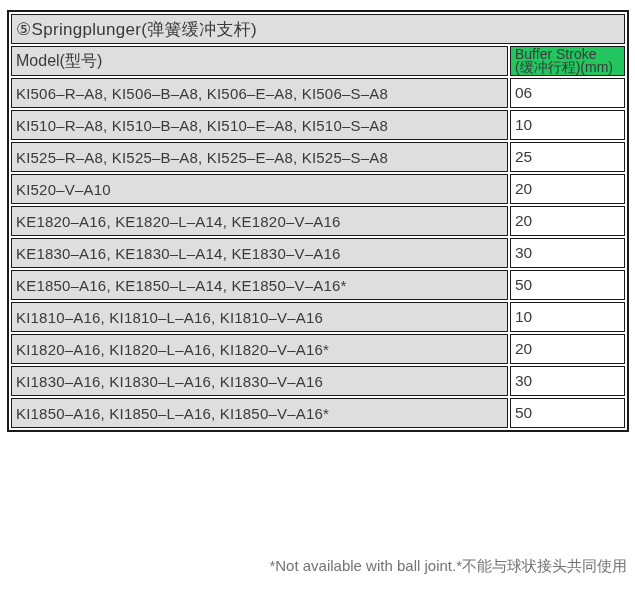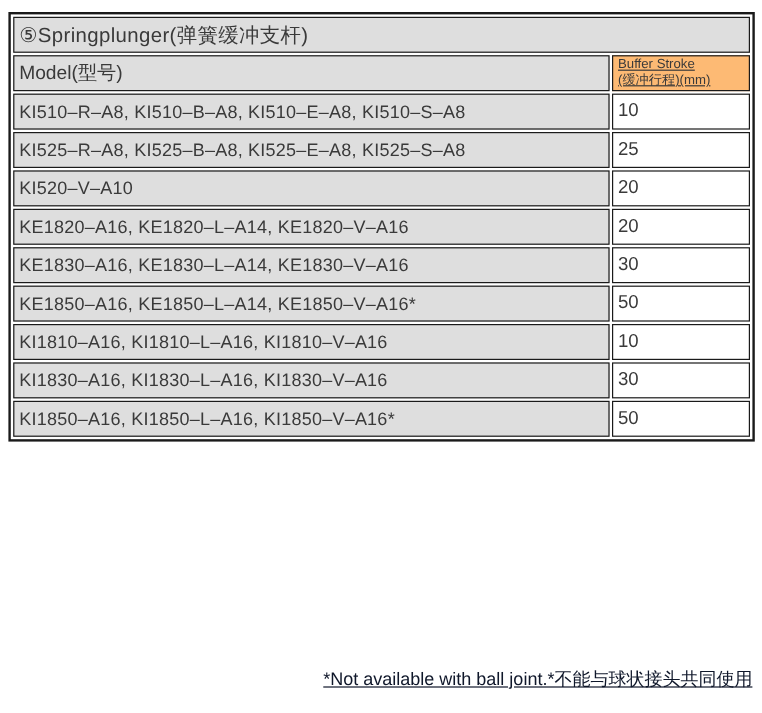--- a/index.html
+++ b/index.html
@@ -40,46 +40,44 @@
     background: #dedede;
     font-size: 17px;
     letter-spacing: 0.3px;
   }
   td.model-header-cell {
     background: #dedede;
     font-size: 16px;
     margin-top: 21px;
   }
   td.stroke-header-cell {
-    background: #fdba74;
-    font-size: 11px;
+    background: #22c55e;
+    font-size: 14px;
     line-height: 13px;
-    text-decoration: underline;
   }
   td.model-cell {
     background: #dedede;
     font-size: 15px;
     letter-spacing: 0.2px;
   }
   td.stroke-cell {
     background: #ffffff;
     font-size: 15.5px;
   }
   col.model-col  { width: 497px; }
   col.stroke-col { width: 115px; }
   .footnote {
     position: absolute;
     right: 8px;
     top: 557px;
     width: 620px;
     text-align: right;
     font-size: 15px;
-    color: #0f172a;
+    color: #737373;
     white-space: nowrap;
-    text-decoration: underline;
   }
 </style>
 </head>
 <body>
 
 <div class="page">
 
   <table class="spec-table">
     <colgroup>
       <col class="model-col">
@@ -91,20 +89,24 @@
       </tr>
       <tr>
         <td class="model-header-cell">Model(型号)</td>
         <td class="stroke-header-cell">
           <div>Buffer Stroke</div>
           <div>(缓冲行程)(mm)</div>
         </td>
       </tr>
     </tbody>
     <tbody id="table-body">
+        <tr>
+          <td class="model-cell">KI506–R–A8, KI506–B–A8, KI506–E–A8, KI506–S–A8</td>
+          <td class="stroke-cell">06</td>
+        </tr>
         <tr>
           <td class="model-cell">KI510–R–A8, KI510–B–A8, KI510–E–A8, KI510–S–A8</td>
           <td class="stroke-cell">10</td>
         </tr>
         <tr>
           <td class="model-cell">KI525–R–A8, KI525–B–A8, KI525–E–A8, KI525–S–A8</td>
           <td class="stroke-cell">25</td>
         </tr>
         <tr>
           <td class="model-cell">KI520–V–A10</td>
@@ -120,20 +122,24 @@
         </tr>
         <tr>
           <td class="model-cell">KE1850–A16, KE1850–L–A14, KE1850–V–A16*</td>
           <td class="stroke-cell">50</td>
         </tr>
         <tr>
           <td class="model-cell">KI1810–A16, KI1810–L–A16, KI1810–V–A16</td>
           <td class="stroke-cell">10</td>
         </tr>
         <tr>
+          <td class="model-cell">KI1820–A16, KI1820–L–A16, KI1820–V–A16*</td>
+          <td class="stroke-cell">20</td>
+        </tr>
+        <tr>
           <td class="model-cell">KI1830–A16, KI1830–L–A16, KI1830–V–A16</td>
           <td class="stroke-cell">30</td>
         </tr>
         <tr>
           <td class="model-cell">KI1850–A16, KI1850–L–A16, KI1850–V–A16*</td>
           <td class="stroke-cell">50</td>
         </tr>
       </tbody>
   </table>
 

